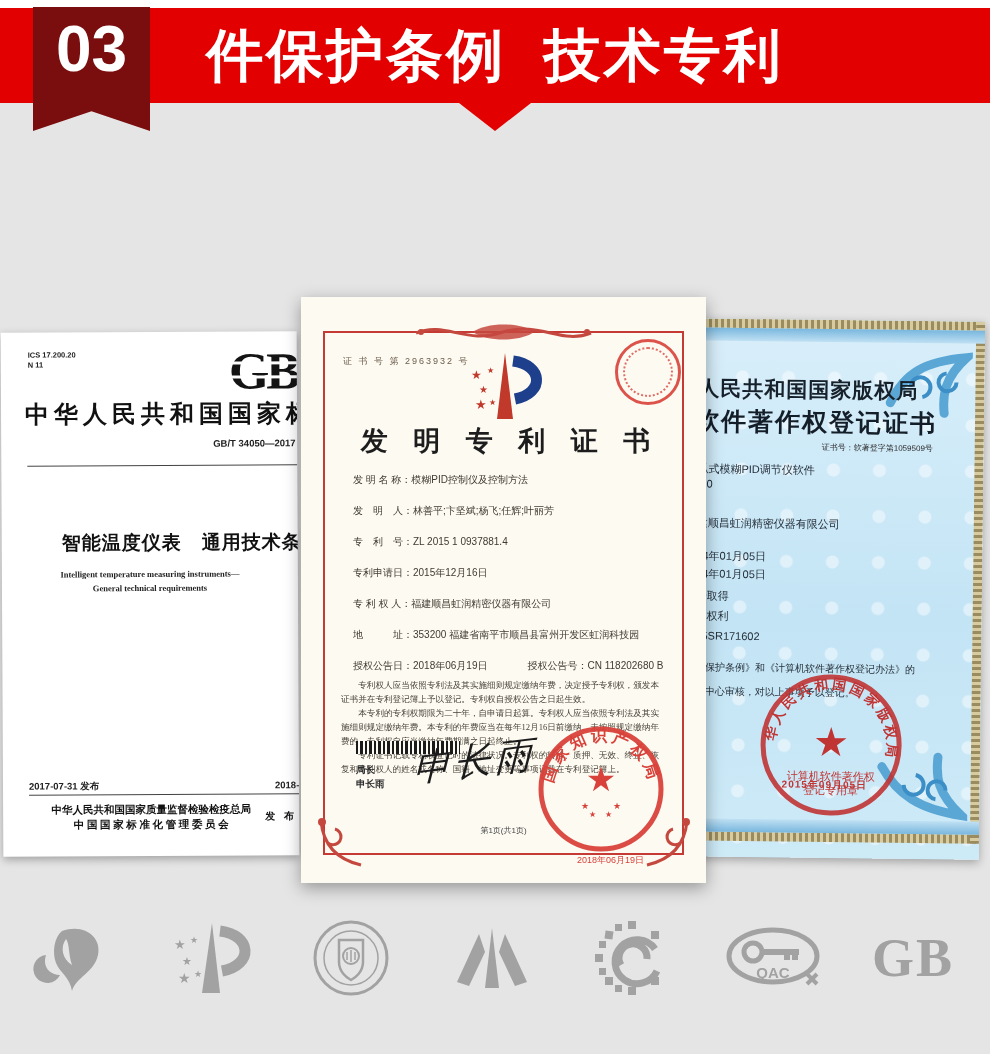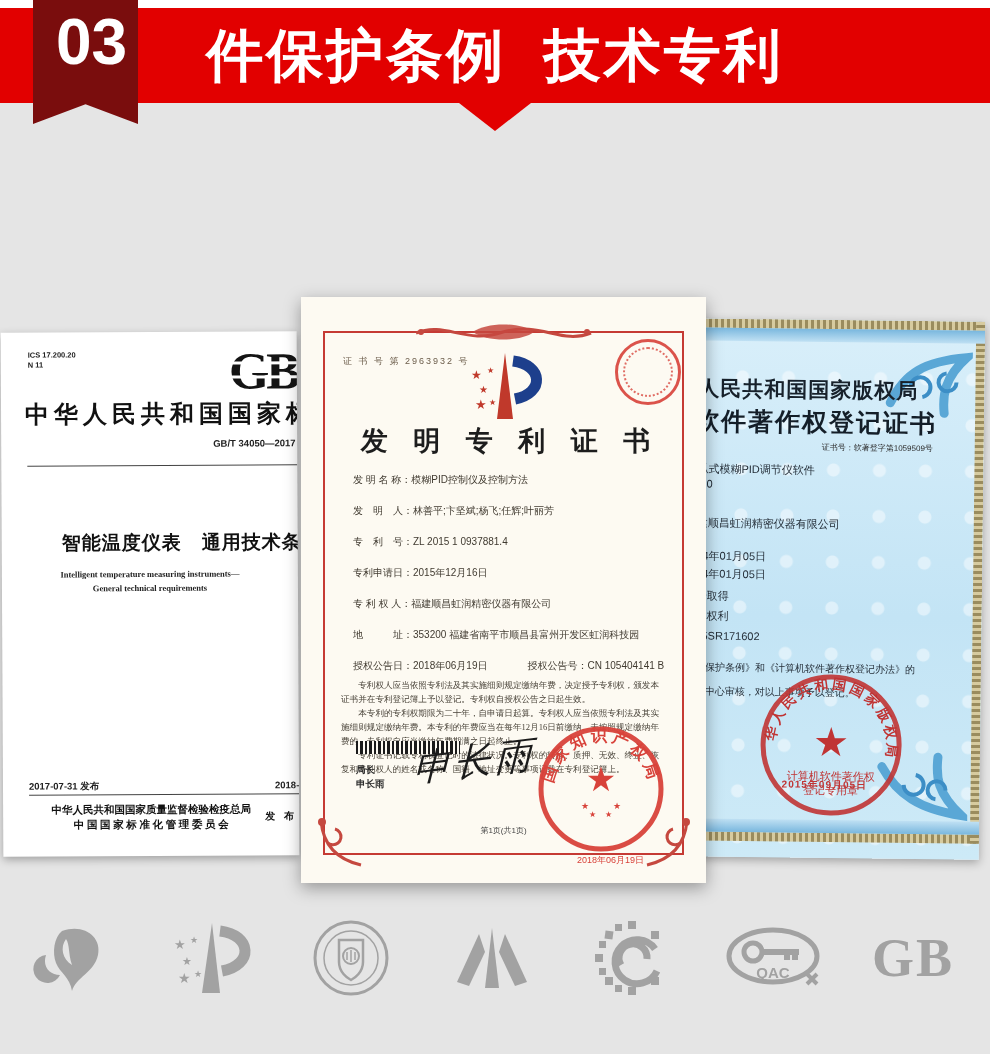--- a/index.html
+++ b/index.html
@@ -7,21 +7,21 @@
   .stage{position:relative;width:990px;height:1054px;overflow:hidden;background:#e5e5e5;}
   .abs{position:absolute;}
 
   
   .top-strip{left:0;top:0;width:990px;height:8px;background:#ffffff;}
   .banner{left:0;top:8px;width:990px;height:95px;background:#e20000;}
   .banner-title{left:0;top:8px;width:990px;height:95px;line-height:95px;text-align:center;
     color:#fff;font-size:57px;font-weight:800;letter-spacing:3px;white-space:pre;}
   .banner-pointer{left:459px;top:103px;width:0;height:0;border-left:36px solid transparent;
     border-right:36px solid transparent;border-top:28px solid #e20000;}
-  .ribbon{left:33px;top:0;width:105px;height:124px;background:#7a0d0d;
+  .ribbon{left:33px;top:7px;width:117px;height:124px;background:#7a0d0d;
     clip-path:polygon(0 0,100% 0,100% 100%,50% 84%,0 100%);}
   .ribbon-num{width:117px;text-align:center;margin-top:10px;color:#fff;font-size:64px;font-weight:800;line-height:1;}
 
   
   .subtitle{left:0;top:196px;width:990px;text-align:center;font-size:37px;color:#151515;letter-spacing:1px;}
   .subtitle .num{color:#e60000;font-weight:600;}
 
   
   .paper{position:absolute;overflow:hidden;}
 
@@ -212,21 +212,21 @@
       <text x="26" y="56" font-size="8" fill="#c0392b">★</text>
     </svg>
     <div class="abs stamp-small"></div>
     <div class="abs patent-title">发 明 专 利 证 书</div>
     <div class="patent-line" style="top:176px;">发 明 名 称：模糊PID控制仪及控制方法</div>
     <div class="patent-line" style="top:207px;">发　明　人：林善平;卞坚斌;杨飞;任辉;叶丽芳</div>
     <div class="patent-line" style="top:238px;">专　利　号：ZL 2015 1 0937881.4</div>
     <div class="patent-line" style="top:269px;">专利申请日：2015年12月16日</div>
     <div class="patent-line" style="top:300px;text-align:center;">专 利 权 人：福建顺昌虹润精密仪器有限公司</div>
     <div class="patent-line" style="top:331px;">地　　　址：353200 福建省南平市顺昌县富州开发区虹润科技园</div>
-    <div class="patent-line" style="top:362px;">授权公告日：2018年06月19日　　　　授权公告号：CN 105404141 B</div>
+    <div class="patent-line" style="top:362px;">授权公告日：2018年06月19日　　　　授权公告号：CN 118202680 B</div>
     <div class="abs patent-paras" style="top:382px;">
       <p>专利权人应当依照专利法及其实施细则规定缴纳年费，决定授予专利权，颁发本证书并在专利登记簿上予以登记。专利权自授权公告之日起生效。</p>
       <p>本专利的专利权期限为二十年，自申请日起算。专利权人应当依照专利法及其实施细则规定缴纳年费。本专利的年费应当在每年12月16日前缴纳。未按照规定缴纳年费的，专利权自应当缴纳年费期满之日起终止。</p>
       <p>专利证书记载专利权登记时的法律状况。专利权的转移、质押、无效、终止、恢复和专利权人的姓名或名称、国籍、地址变更等事项记载在专利登记簿上。</p>
     </div>
     <div class="abs barcode"></div>
     <div class="abs director">
       <div>局长</div>
       <div>申长雨</div>
     </div>

